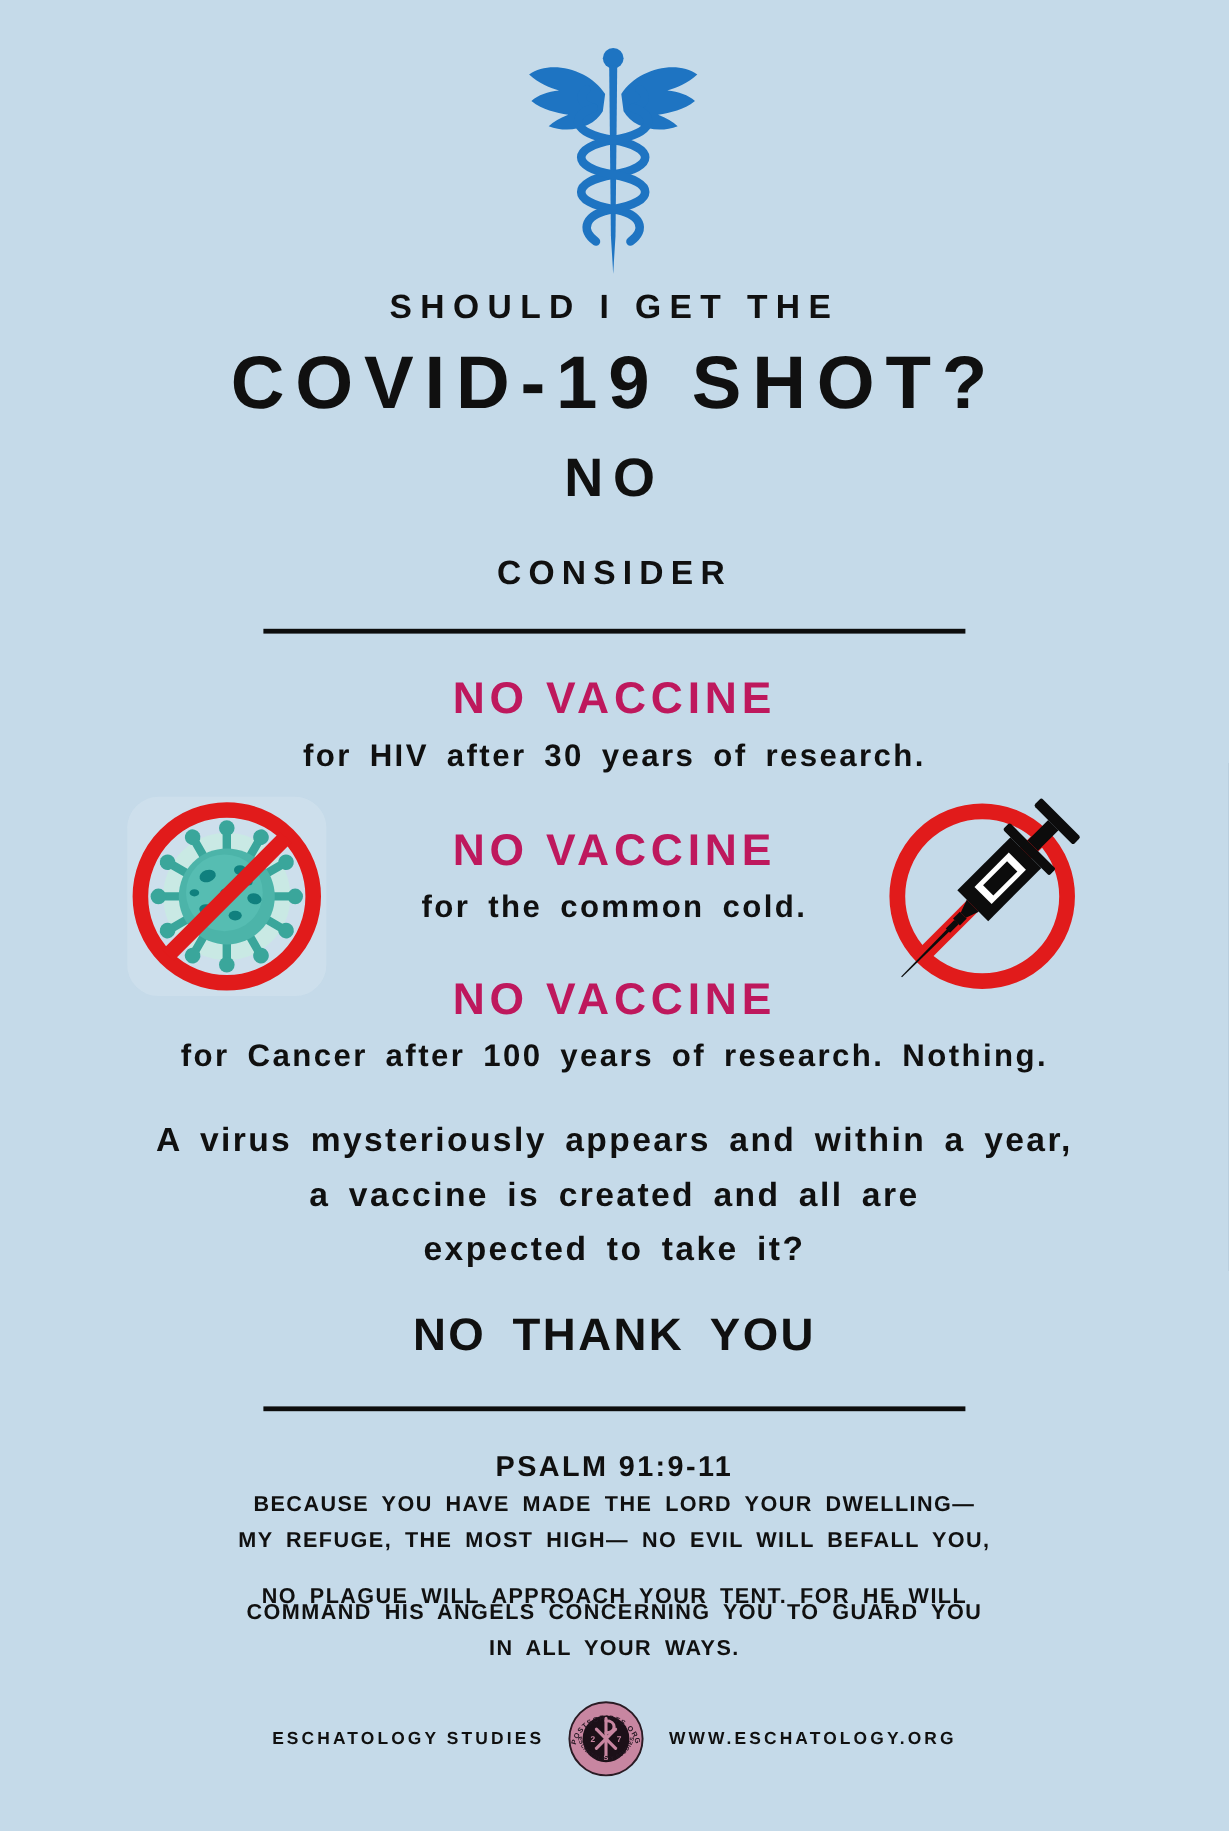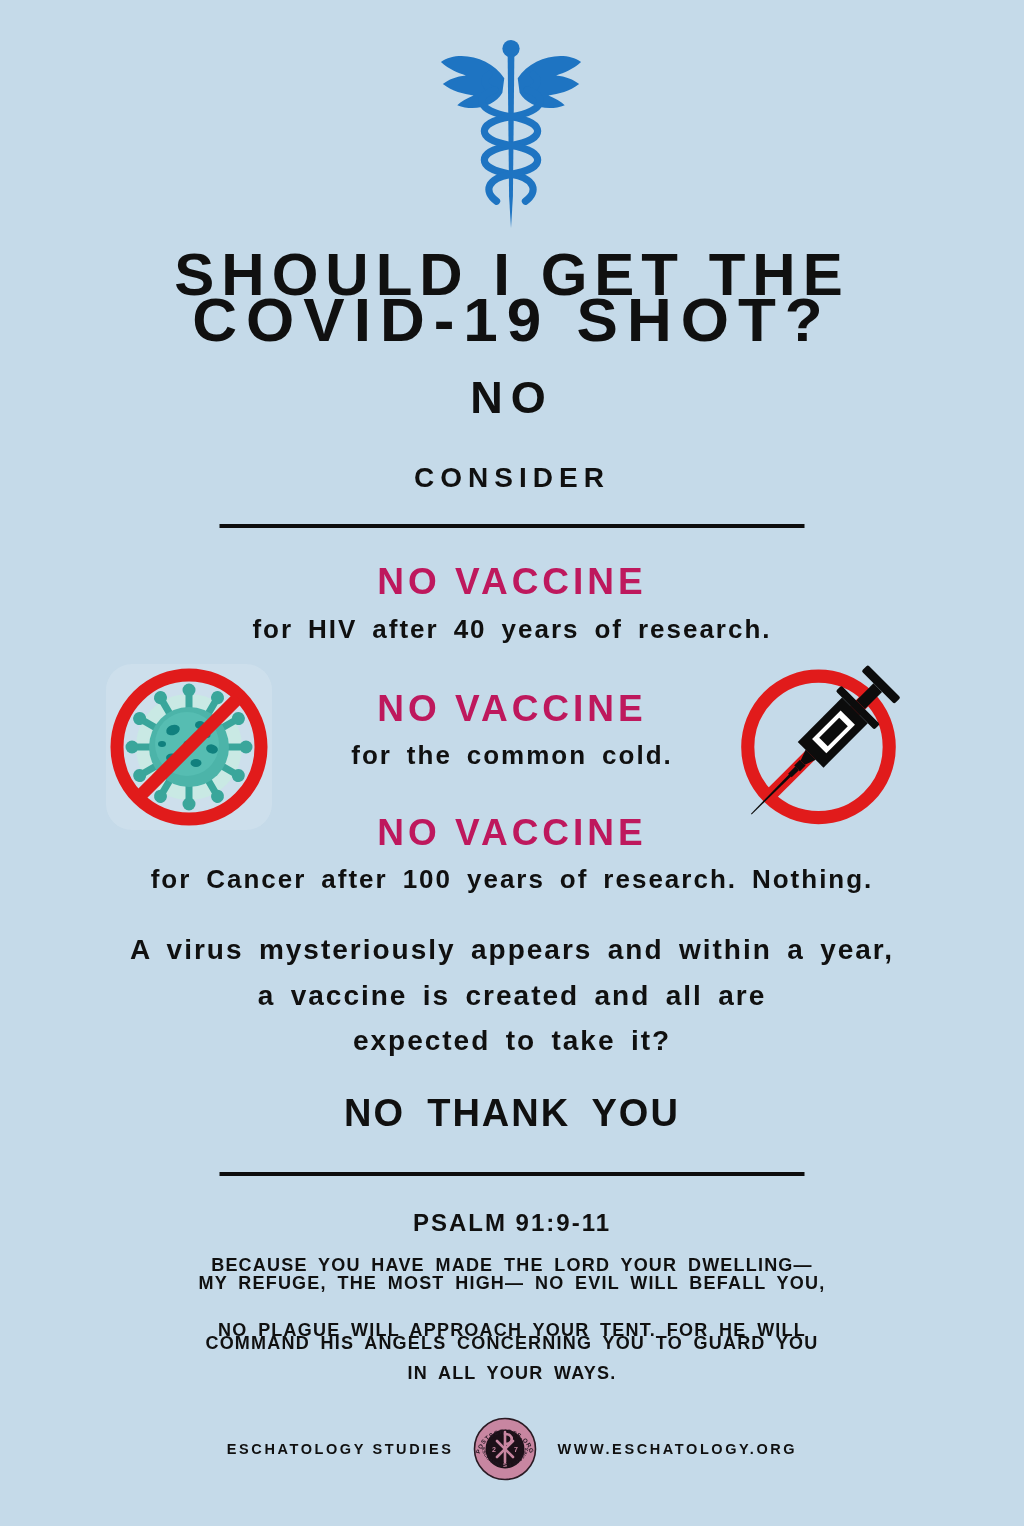--- a/index.html
+++ b/index.html
@@ -2,38 +2,38 @@
 <html><head>
 <meta charset="utf-8">
 <style>
   html,body{margin:0;padding:0;}
   body{background:#9fb6c6;font-family:"Liberation Sans",sans-serif;}
   .page{
     position:relative;width:1024px;height:1526px;margin:0 auto;
     background:#c5dae9;overflow:hidden;color:#101010;
   }
   .center-text{position:absolute;left:0;right:0;text-align:center;white-space:nowrap;font-weight:bold;}
-  .title1{top:240px;font-size:60px;letter-spacing:7px;}
+  .title1{top:240px;font-size:28px;letter-spacing:7px;}
   .title2{top:284px;font-size:62px;letter-spacing:9px;}
   .answer-no{top:372px;font-size:45px;letter-spacing:8px;}
   .kicker{top:462px;font-size:28px;letter-spacing:6px;}
   .divider{position:absolute;left:50%;transform:translateX(-50%);width:585px;height:4px;background:#0d0d0d;}
   .divider.d1{top:524px;}
   .divider.d2{top:1172px;}
   .claim-heading{font-size:37px;letter-spacing:4px;color:#be185d;}
   .claim-detail{font-size:26px;letter-spacing:2px;word-spacing:.22em;}
   .ch1{top:561px;} .cd1{top:614px;}
   .ch2{top:688px;} .cd2{top:740px;}
   .ch3{top:812px;} .cd3{top:864px;}
   .para-line{font-size:28px;letter-spacing:2px;word-spacing:.2em;}
   .pl0{top:934px;} .pl1{top:980px;} .pl2{top:1025px;}
   .conclusion{top:1092px;font-size:38px;letter-spacing:2px;word-spacing:.25em;text-align:center;}
   .psalm-ref{top:1209px;font-size:24px;letter-spacing:2px;}
   .psalm-line{font-size:18px;letter-spacing:1.2px;word-spacing:.25em;}
-  .sl0{top:1243px;margin-top:12px;} .sl1{top:1273px;} .sl2{top:1292px;margin-top:28px;} .sl3{top:1333px;} .sl4{top:1363px;}
+  .sl0{top:1243px;} .sl1{top:1273px;} .sl2{top:1292px;margin-top:28px;} .sl3{top:1333px;} .sl4{top:1363px;}
   .icon-abs{position:absolute;}
   .caduceus{left:437px;top:38px;}
   .no-virus{left:104px;top:662px;}
   .no-syringe{left:735px;top:658px;}
   .footer-row{
     position:absolute;left:0;right:0;top:1416px;height:66px;
     display:flex;justify-content:center;align-items:center;gap:20px;
   }
   .footer-text{font-weight:bold;font-size:14.5px;letter-spacing:2.6px;white-space:nowrap;}
 </style>
@@ -64,21 +64,21 @@
   </svg>
 
   <div class="center-text title1">SHOULD I GET THE</div>
   <div class="center-text title2">COVID-19 SHOT?</div>
   <div class="center-text answer-no">NO</div>
   <div class="center-text kicker">CONSIDER</div>
 
   <div class="divider d1"></div>
 
   <div class="center-text claim-heading ch1">NO VACCINE</div>
-  <div class="center-text claim-detail cd1">for HIV after 40 years of research.</div>
+  <div class="center-text claim-detail cd1">for HIV after 30 years of research.</div>
 
   <div class="center-text claim-heading ch2">NO VACCINE</div>
   <div class="center-text claim-detail cd2">for the common cold.</div>
 
   <div class="center-text claim-heading ch3">NO VACCINE</div>
   <div class="center-text claim-detail cd3">for Cancer after 100 years of research. Nothing.</div>
 
   <svg class="icon-abs no-virus" width="170" height="170" viewBox="0 0 170 170">
     <rect x="2" y="2" width="166" height="166" rx="26" fill="#d3e4ef" opacity="0.55"></rect>
     <circle cx="85" cy="85" r="53" fill="#c9e9e4"></circle>

